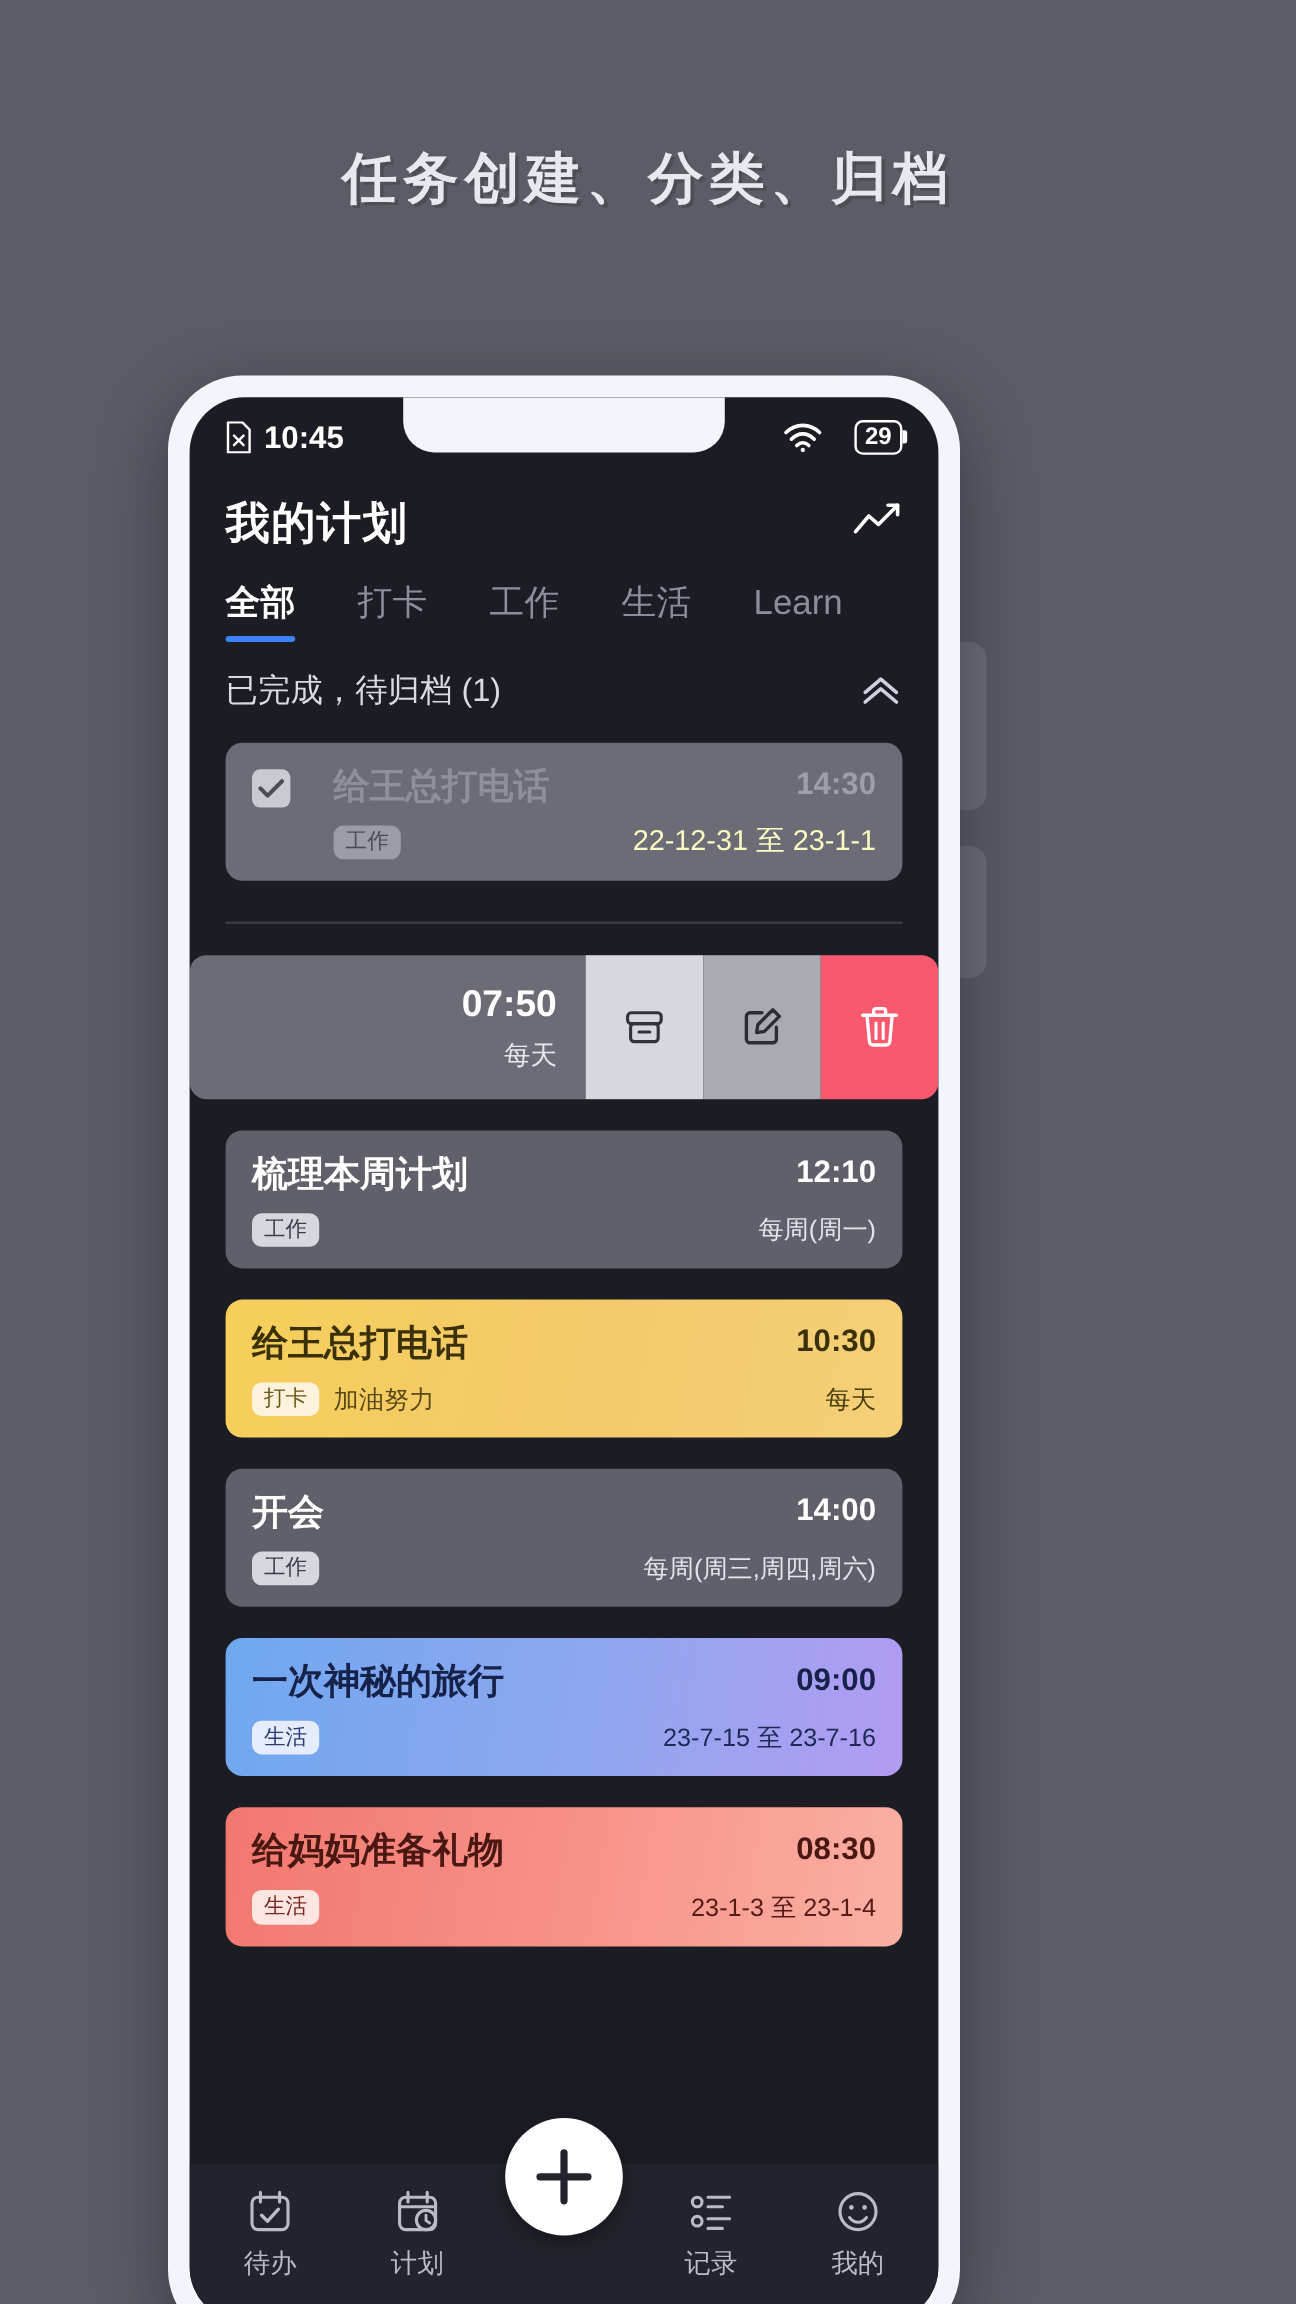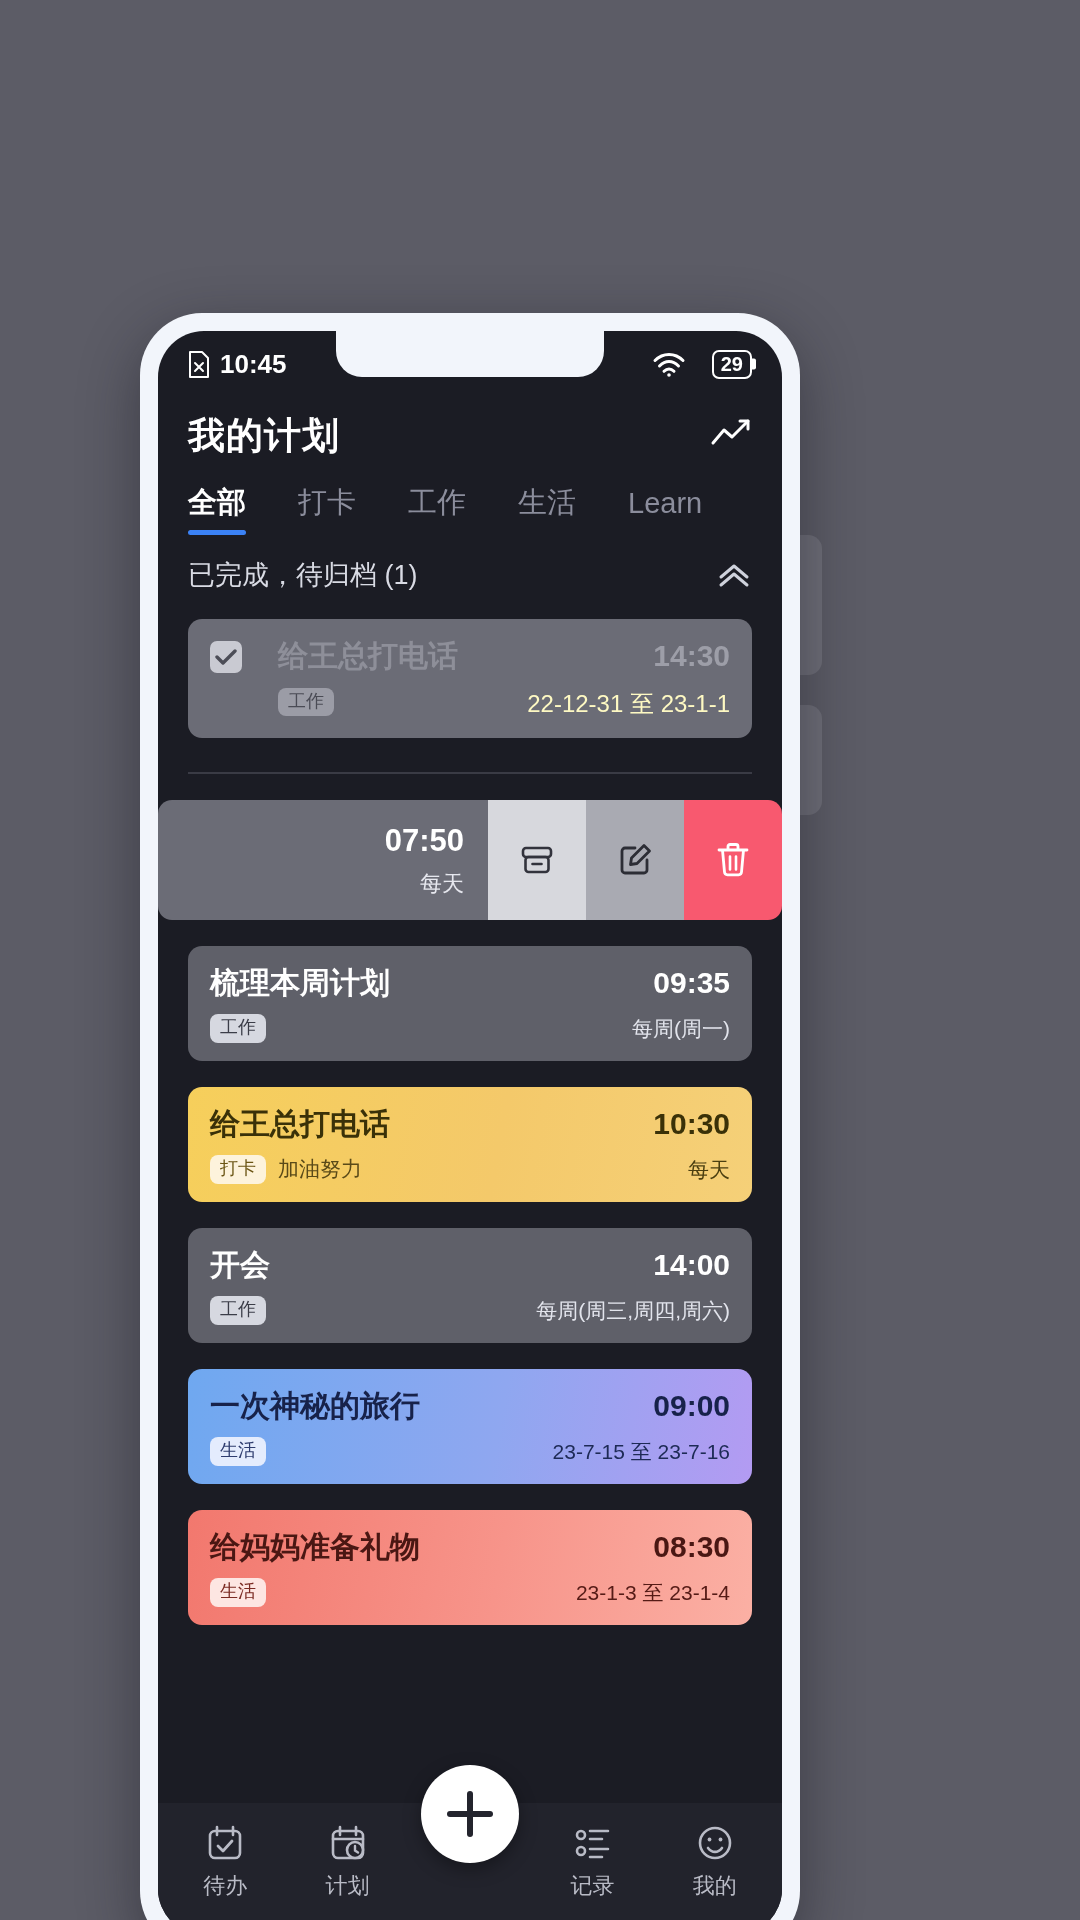--- a/index.html
+++ b/index.html
@@ -143,21 +143,21 @@
   .card{
     border-radius:14px;
     padding:20px 22px 18px;
     display:flex;
     position:relative;
     min-height:104px;
   }
   .card .left{ flex:1 1 auto; min-width:0; }
   .card .right{ text-align:right; display:flex; flex-direction:column; justify-content:space-between; }
   .c-title{ font-size:30px; font-weight:bold; color:#ffffff; line-height:1.15; }
-  .c-time{ font-size:30px; font-weight:bold; color:#ffffff; line-height:1.15; }
+  .c-time{ font-size:26px; font-weight:bold; color:#ffffff; line-height:1.15; }
   .c-meta{ margin-top:14px; display:flex; align-items:center; gap:12px; }
   .c-repeat{ margin-top:14px; font-size:21px; color:#e2e4ec; }
   .tag{
     display:inline-block;
     font-size:18px;
     color:#3b3d48;
     background:#d6d8e0;
     border-radius:8px;
     padding:3px 10px 4px;
     line-height:1.2;
@@ -252,20 +252,21 @@
   }
   .fab:after{
     content:""; position:absolute; width:6px; height:46px; border-radius:3px; background:#23242d;
   }
   svg{ display:block; }
 </style>
 </head>
 <body>
 
 <div class="promo">
+  <div class="promo-sub">任务创建、分类、归档</div>
 </div>
 
 <div class="phone-wrap">
 
   <div class="ghost g1"></div>
   <div class="ghost g2"></div>
 
   <div class="phone">
     <div class="screen">
 
@@ -385,21 +386,21 @@
 
         <div class="pad">
           <div class="card grey">
             <div class="left">
               <div class="c-title">梳理本周计划</div>
               <div class="c-meta">
                 <span class="tag">工作</span>
               </div>
             </div>
             <div class="right">
-              <div class="c-time">09:35</div>
+              <div class="c-time">12:10</div>
               <div class="c-repeat">每周(周一)</div>
             </div>
           </div>
 
           <div class="gap"></div>
 
           <div class="card yellow">
             <div class="left">
               <div class="c-title">给王总打电话</div>
               <div class="c-meta">

